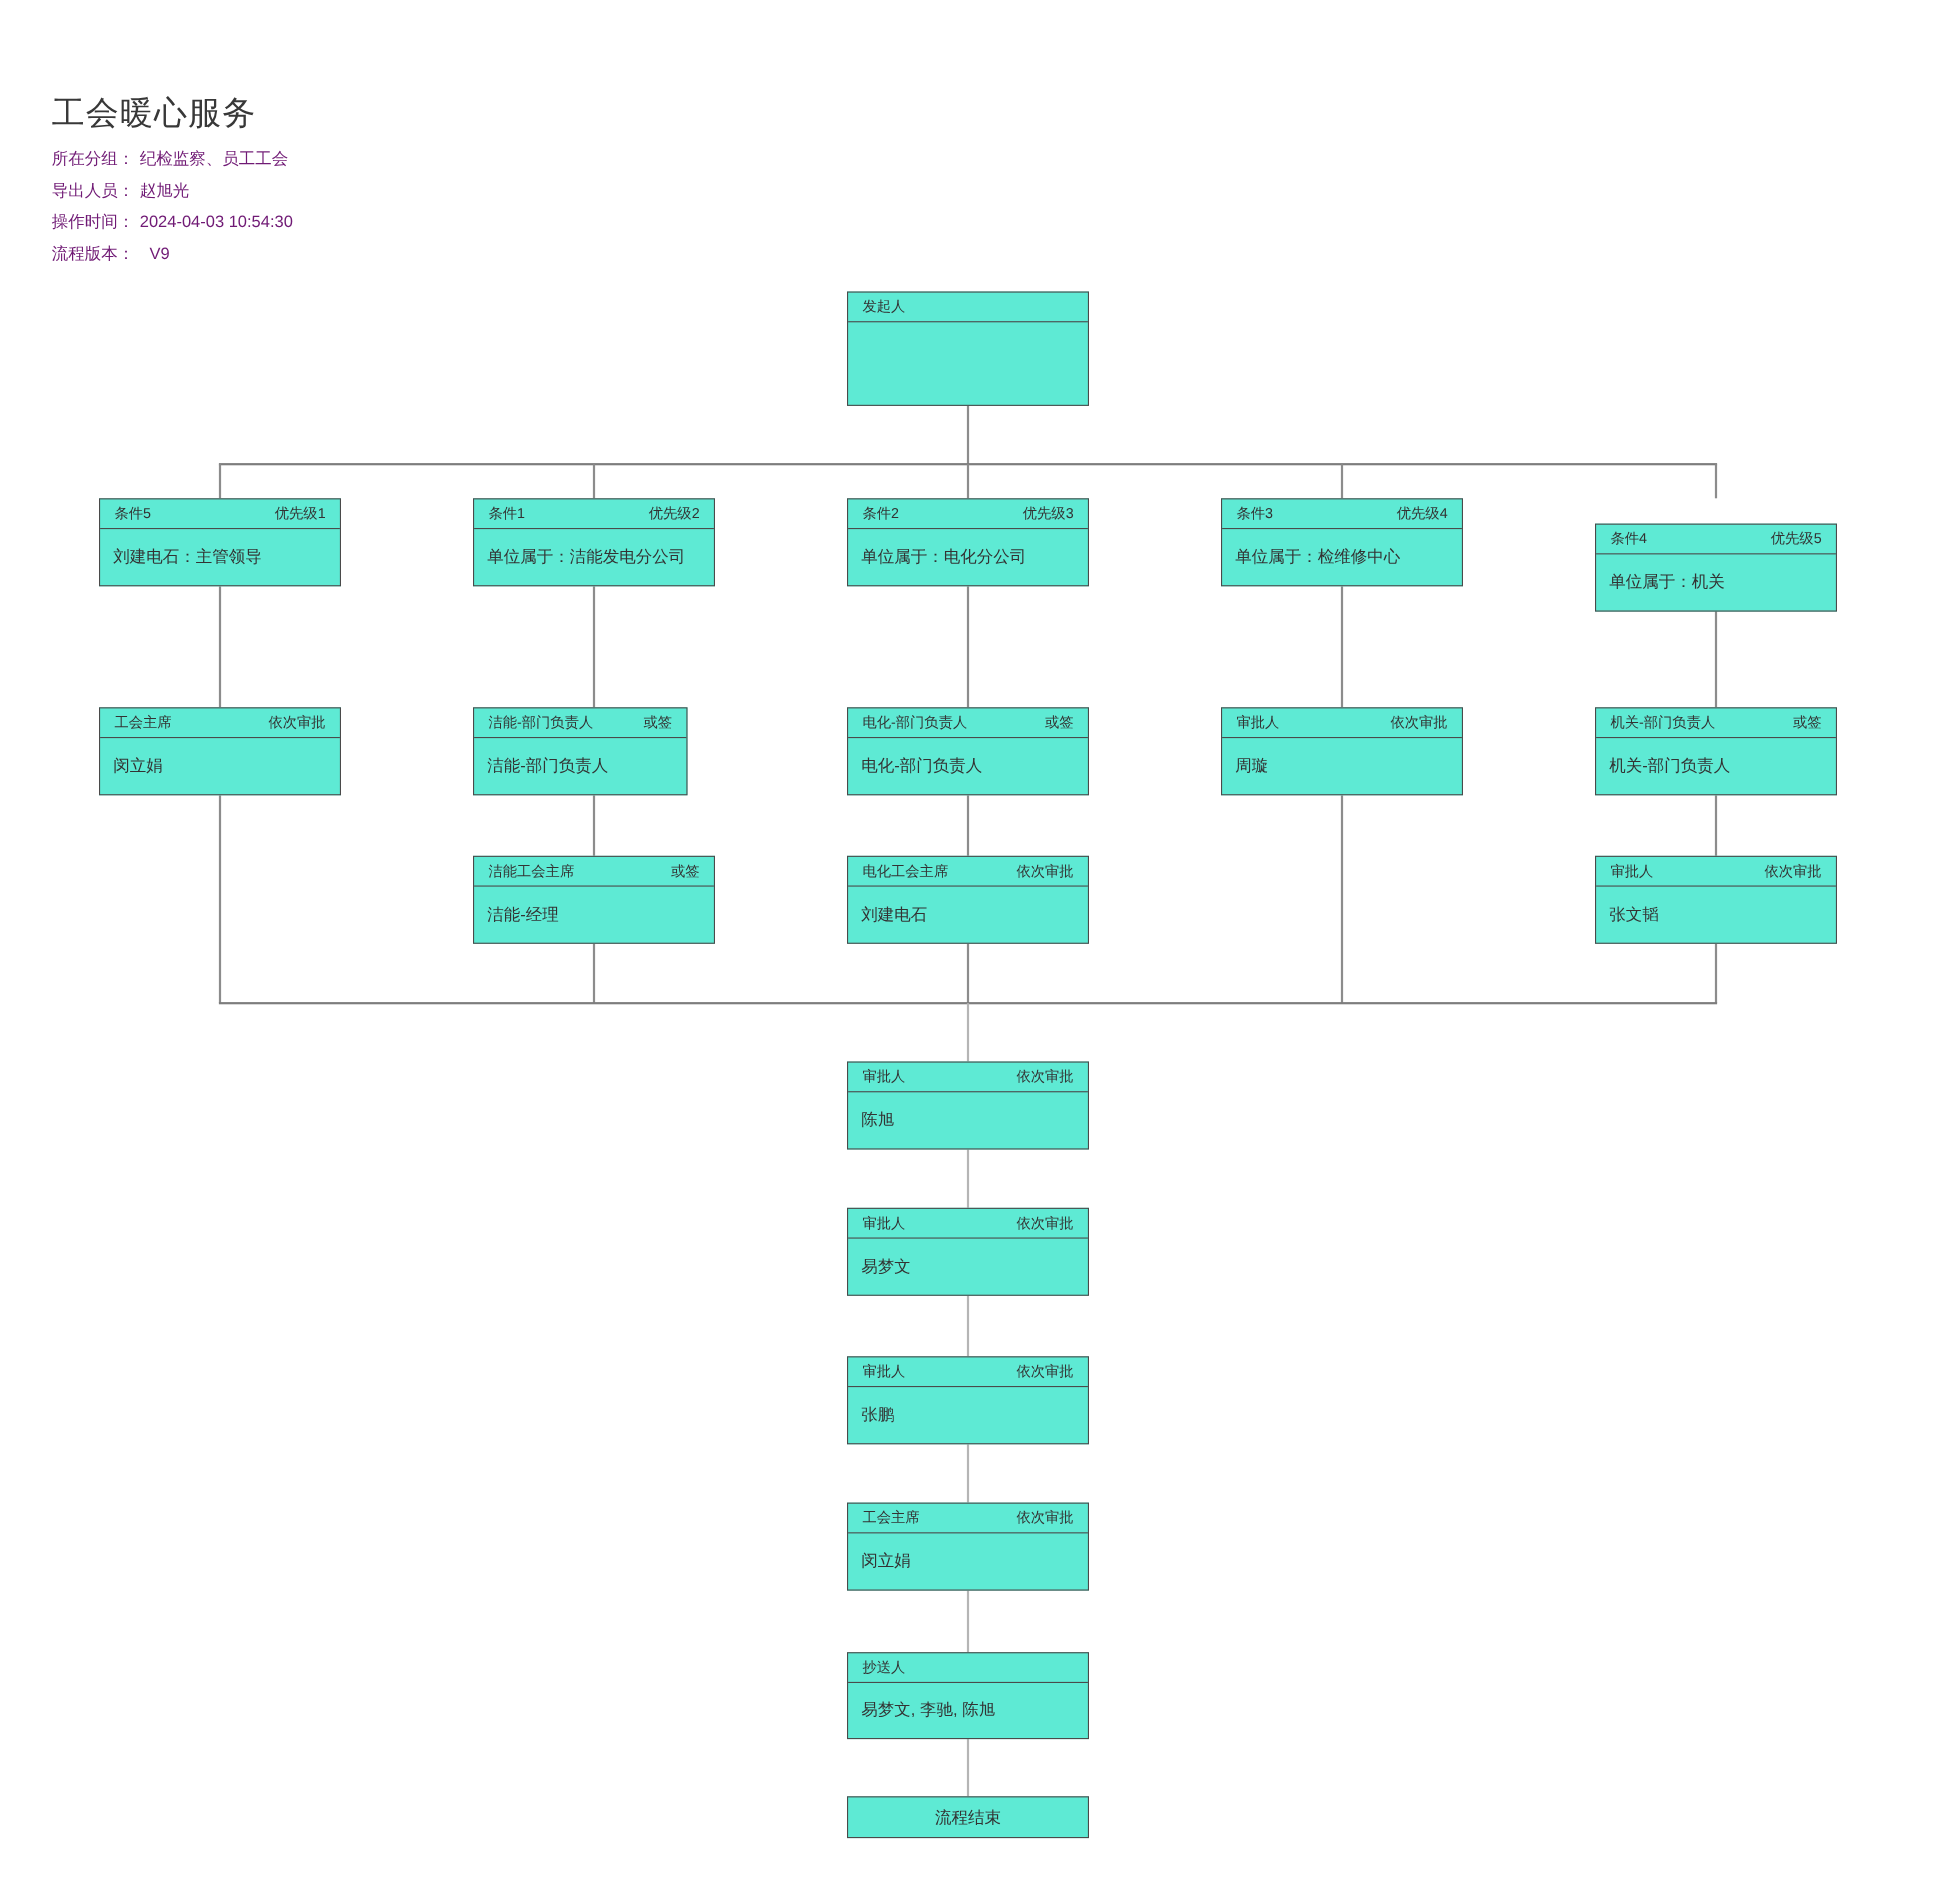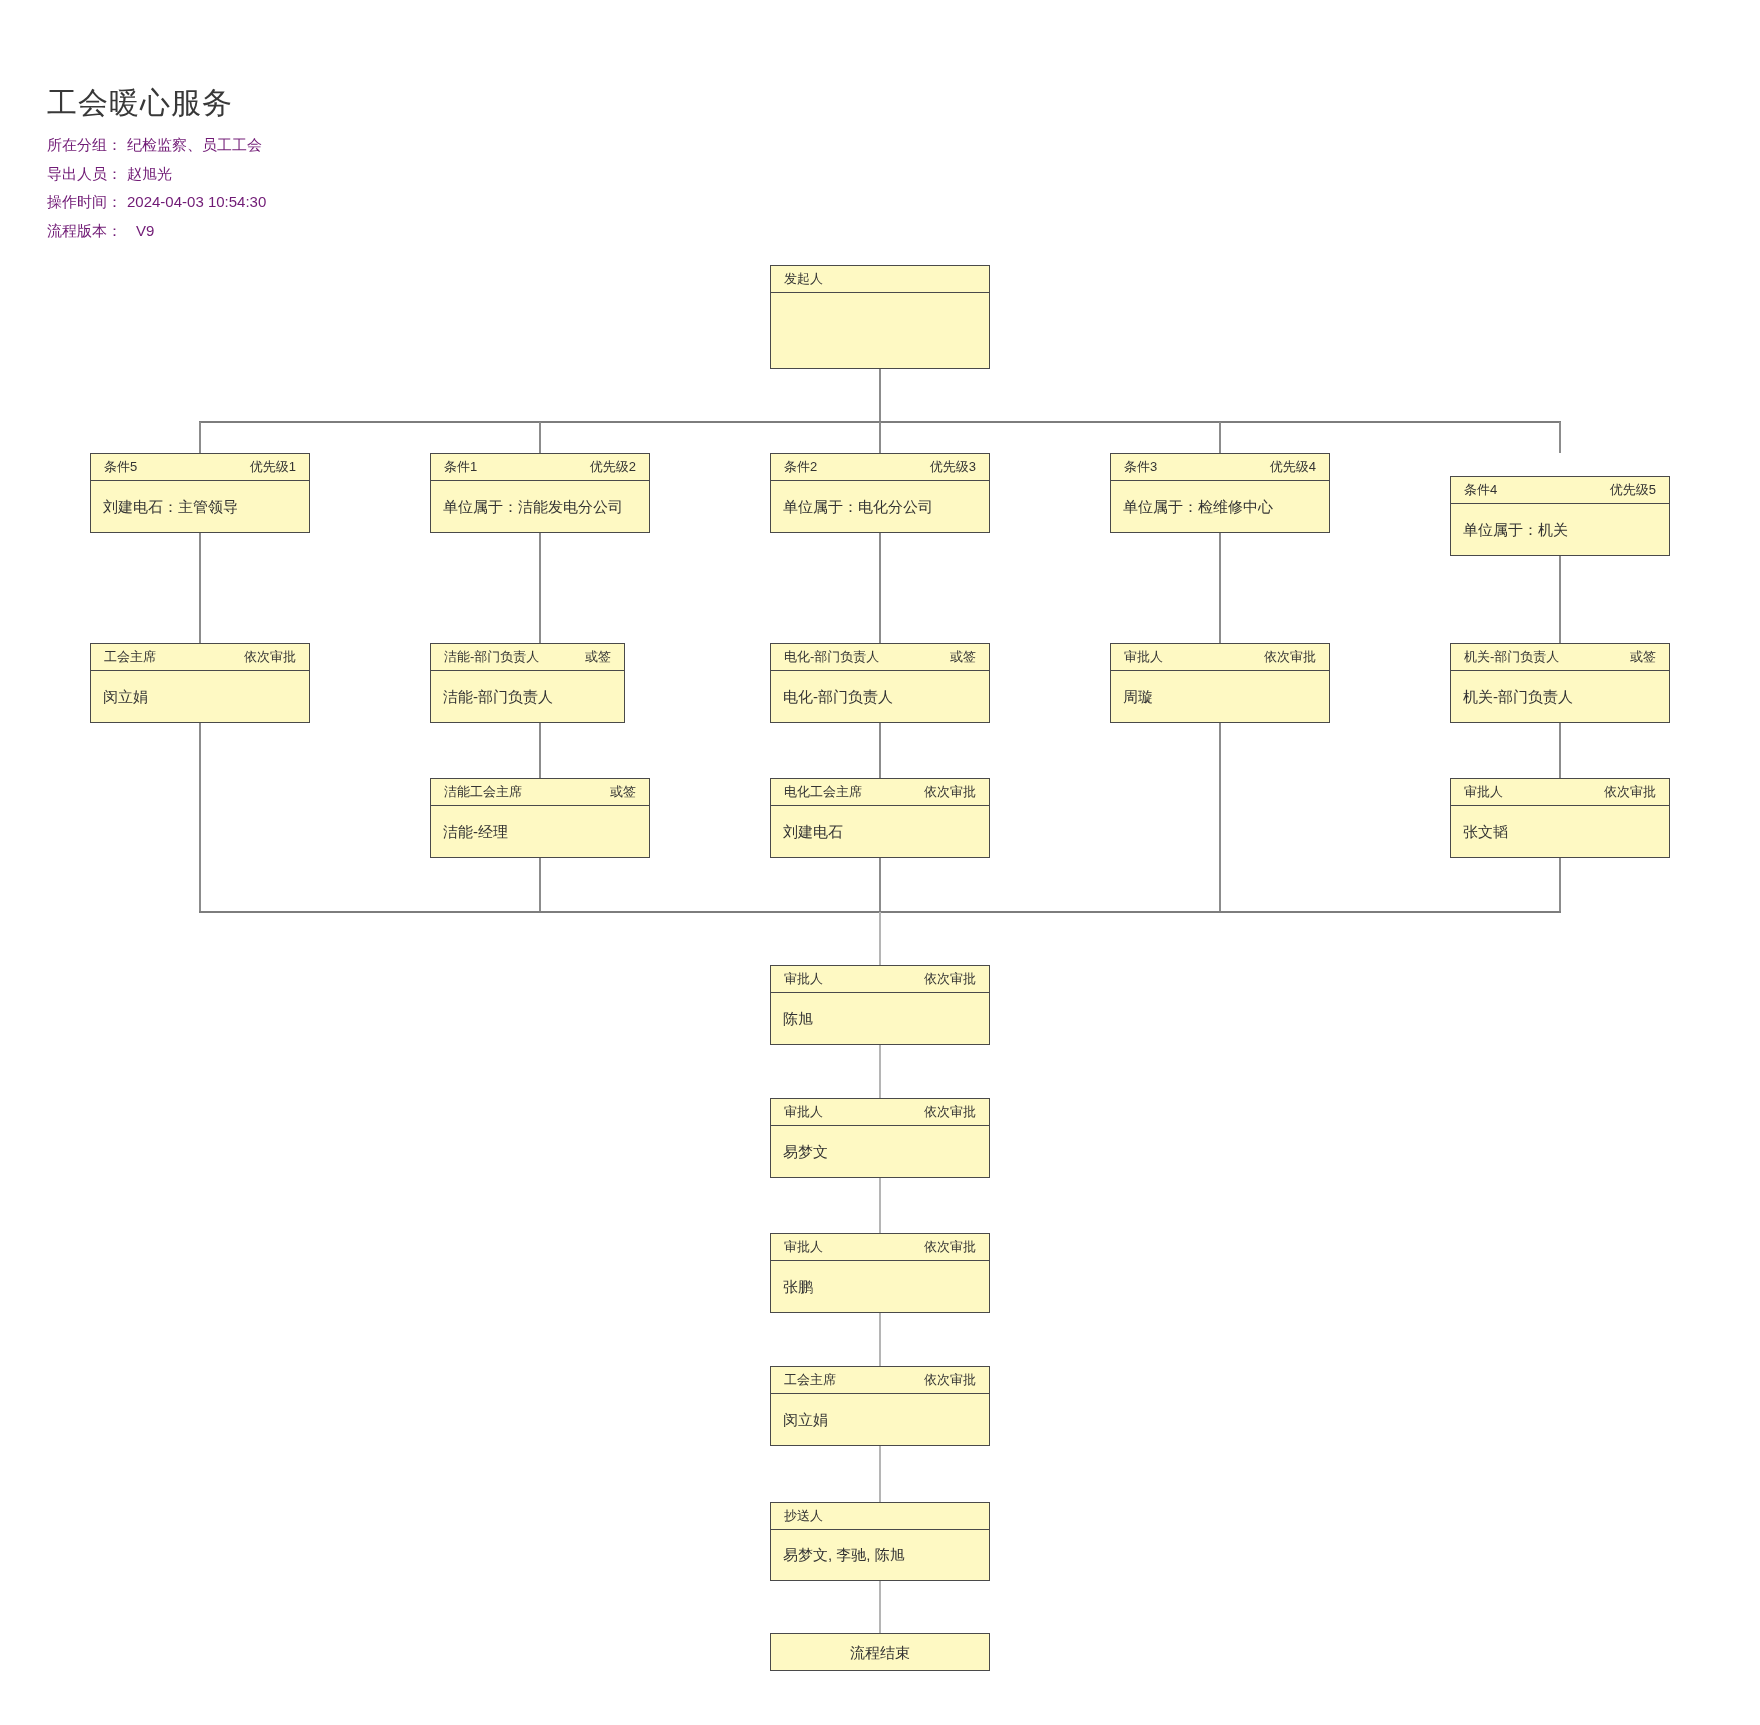--- a/index.html
+++ b/index.html
@@ -17,21 +17,21 @@
     letter-spacing: 1px;
     margin-top: 11px;
   }
   .meta-block { position: absolute; left: 47px; top: 131px; }
   .meta-row { font-size: 15px; color: #701a75; height: 28.5px; line-height: 28.5px; white-space: nowrap; }
   .meta-row .meta-value { margin-left: 5px; }
   .meta-row .meta-value.wide-gap { margin-left: 14px; }
 
   .node {
     position: absolute;
-    background: #fef9c3;
+    background: #5eead4;
     border: 1.5px solid #4a4a4a;
     box-sizing: border-box;
     display: flex; flex-direction: column;
   }
   .node-hdr {
     height: 27px; flex: 0 0 27px;
     border-bottom: 1.5px solid #4a4a4a;
     display: flex; justify-content: space-between; align-items: center;
     padding: 0 13px;
     font-size: 13px; color: #333333;

